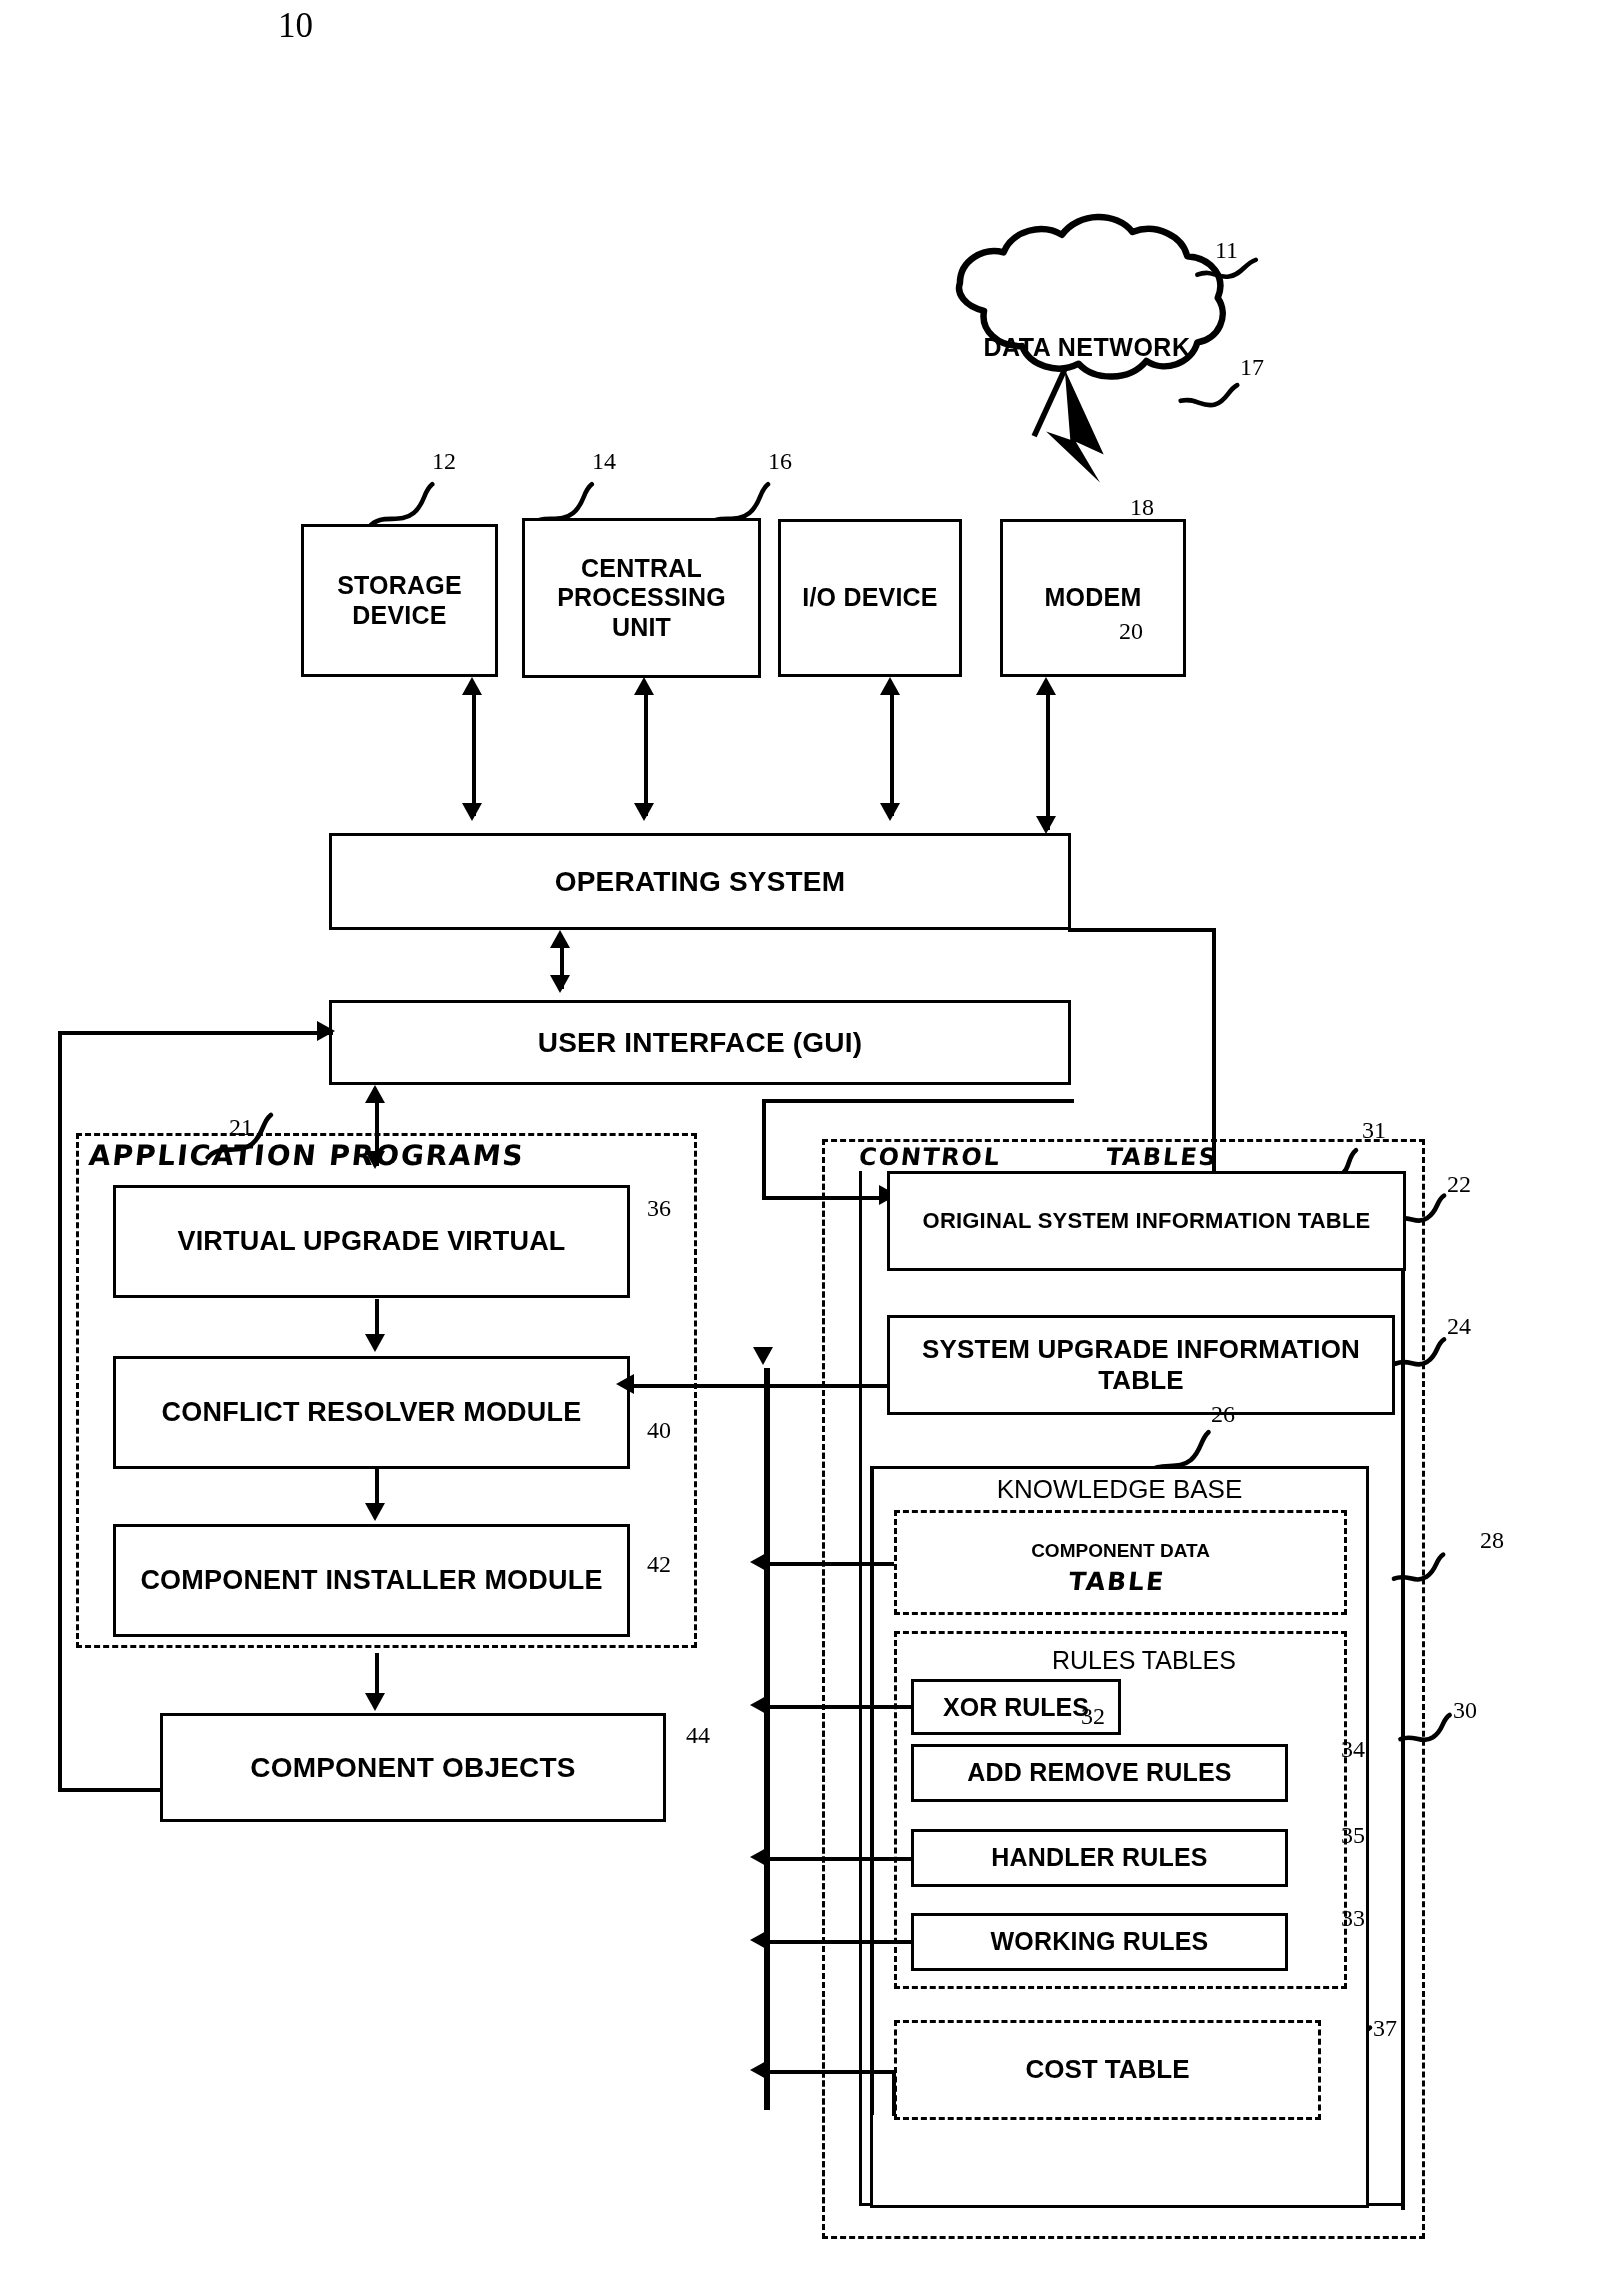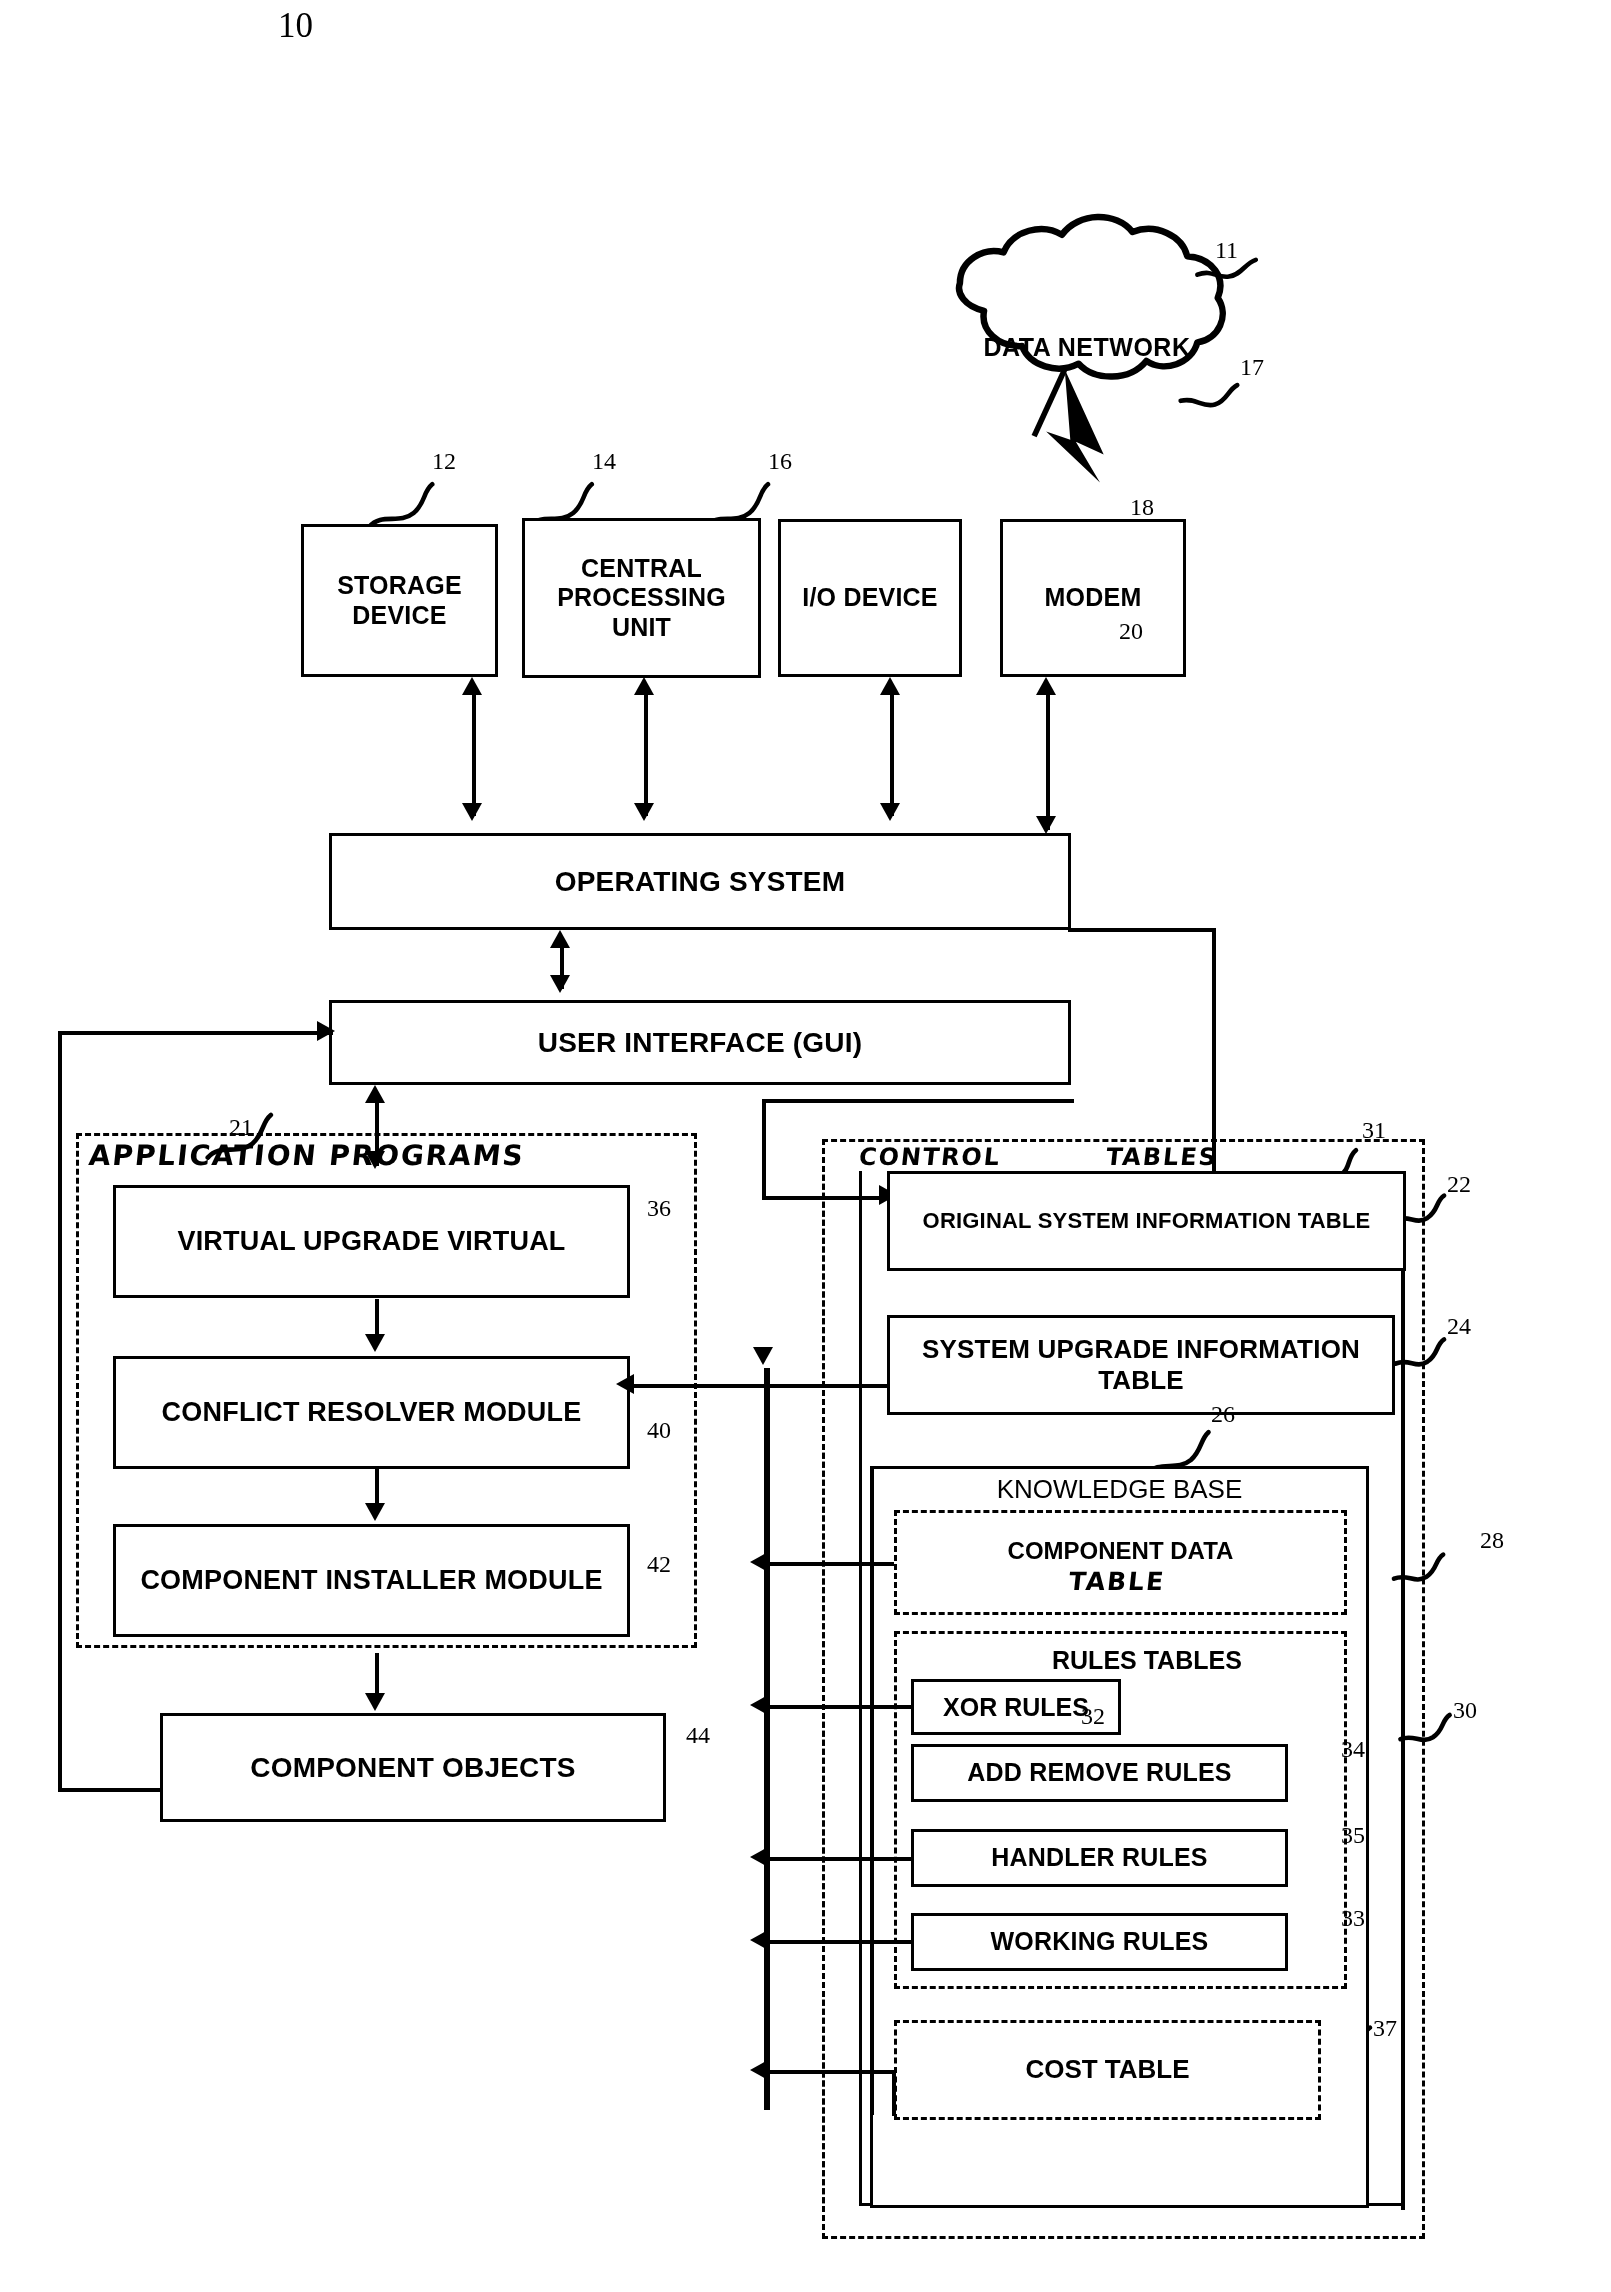--- a/index.html
+++ b/index.html
@@ -238,26 +238,26 @@
   <div class="ref" style="left:1447px;top:1171px;">22</div>
 
   <div class="box" style="left:887px;top:1315px;width:508px;height:100px;font-size:26px;">SYSTEM UPGRADE INFORMATION TABLE</div>
   <div class="ref" style="left:1447px;top:1313px;">24</div>
 
   <div class="abs" style="left:870px;top:1466px;width:499px;height:742px;border:3.7px solid #000;background:#fff;"></div>
   <div class="abs" style="left:870px;top:1471px;width:499px;height:37px;display:flex;align-items:center;justify-content:center;font-size:26px;font-weight:normal;">KNOWLEDGE BASE</div>
   <div class="ref" style="left:1211px;top:1401px;">26</div>
 
   <div class="dashbox" style="left:894px;top:1510px;width:453px;height:105px;"></div>
-  <div class="abs" style="left:894px;top:1535px;width:453px;height:32px;display:flex;align-items:center;justify-content:center;font-size:24px;font-weight:bold;">COMPONENT DATA</div>
+  <div class="abs" style="left:894px;top:1535px;width:453px;height:32px;display:flex;align-items:center;justify-content:center;font-size:19px;font-weight:bold;">COMPONENT DATA</div>
   <div class="hand" style="left:1069px;top:1567px;font-size:25px;">TABLE</div>
   <div class="ref" style="left:1447px;top:1527px;margin-left:33px;">28</div>
 
   <div class="dashbox" style="left:894px;top:1631px;width:453px;height:358px;"></div>
-  <div class="abs" style="left:1052px;top:1644px;width:306px;height:32px;display:flex;align-items:center;justify-content:flex-start;font-size:25px;font-weight:bold;">RULES TABLES</div>
+  <div class="abs" style="left:1052px;top:1644px;width:306px;height:32px;display:flex;align-items:center;justify-content:flex-start;font-size:25px;font-weight:normal;">RULES TABLES</div>
   <div class="ref" style="left:1453px;top:1697px;">30</div>
 
   <div class="box" style="left:911px;top:1679px;width:210px;height:56px;font-size:25px;"></div>
   <div class="abs" style="left:911px;top:1679px;width:210px;height:56px;display:flex;align-items:center;justify-content:center;font-size:25px;font-weight:bold;">XOR RULES</div>
   <div class="ref" style="left:1081px;top:1703px;">32</div>
 
   <div class="box" style="left:911px;top:1744px;width:377px;height:58px;font-size:25px;">ADD REMOVE RULES</div>
   <div class="ref" style="left:1341px;top:1736px;">34</div>
 
   <div class="box" style="left:911px;top:1829px;width:377px;height:58px;font-size:25px;">HANDLER RULES</div>

